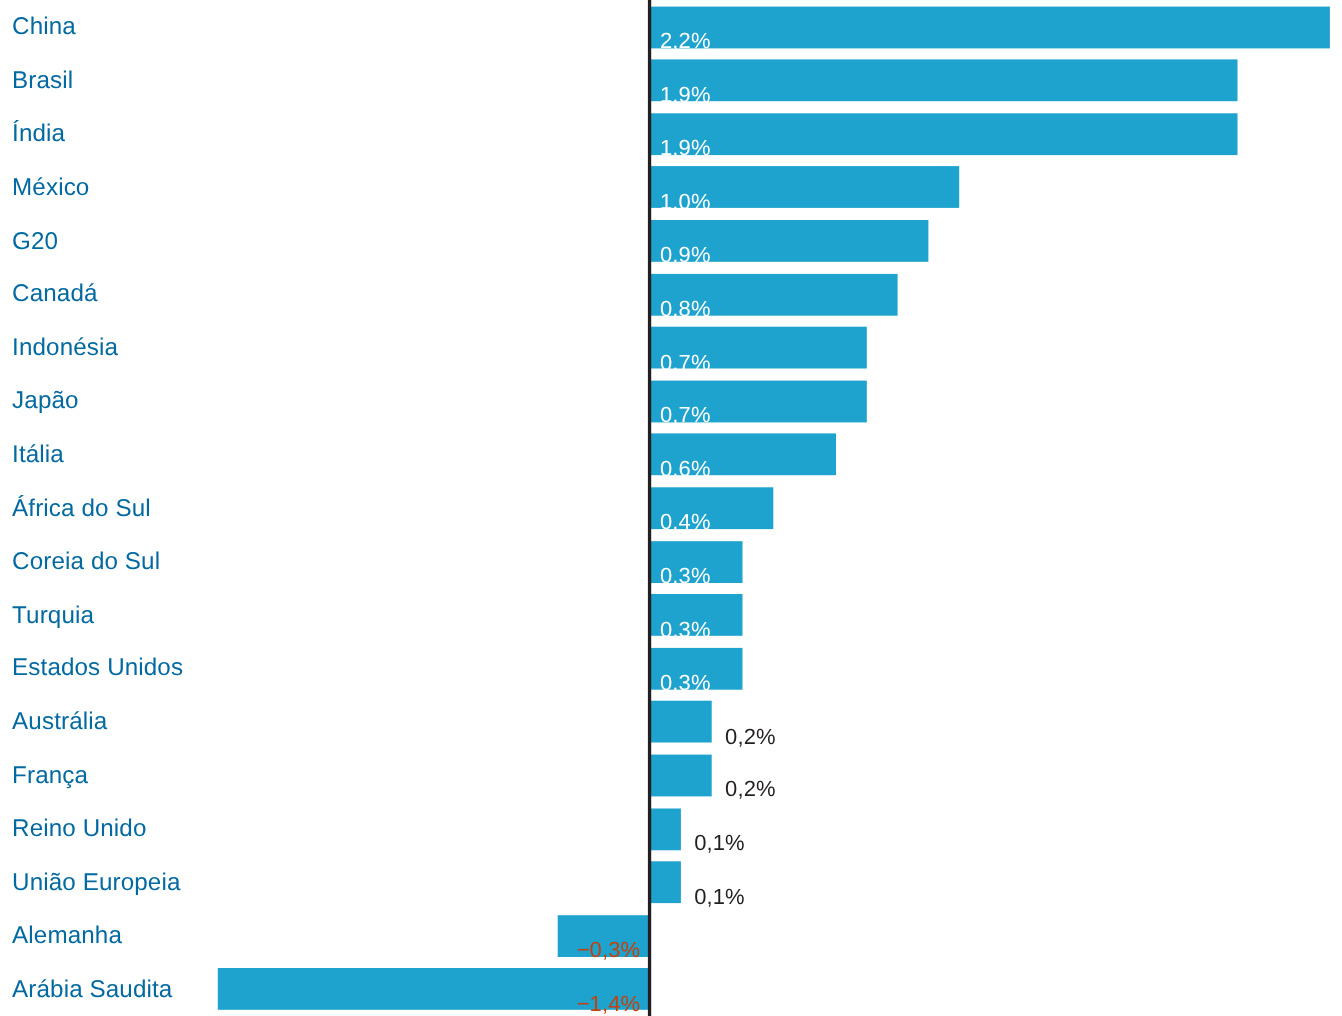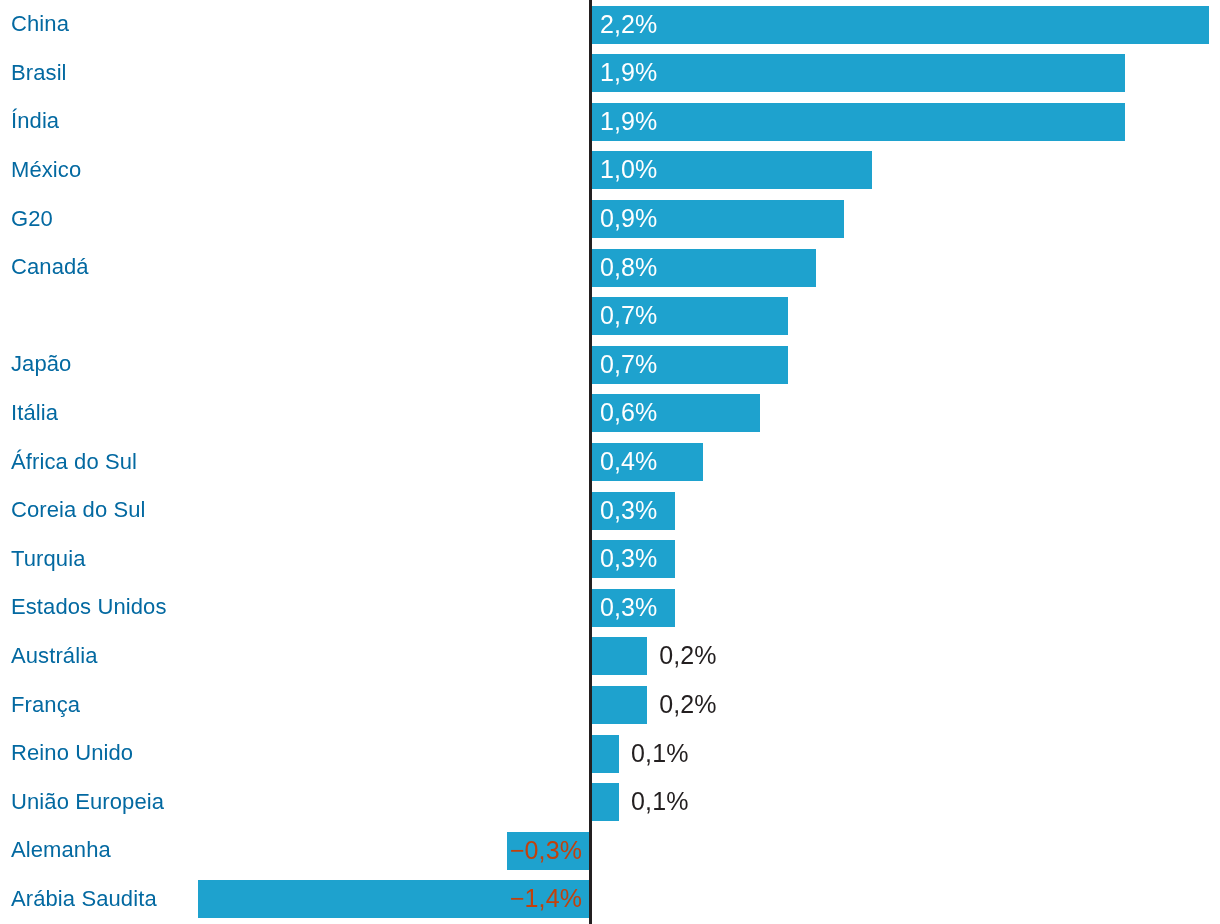--- a/index.html
+++ b/index.html
@@ -55,25 +55,25 @@
 
   .bar {
     position: absolute;
     top: 5.5px;
     height: 38px;
     background: #1ea2ce;
   }
 
   .val-label {
     position: absolute;
-    top: 5px;
+    top: 19px;
     height: 38px;
     display: flex;
     align-items: center;
-    font-size: 25px;
+    font-size: 20px;
     line-height: 1;
     white-space: nowrap;
     letter-spacing: 0.1px;
   }
   .val-inside-pos {
     color: #ffffff;
   }
   .val-inside-neg {
     color: #c2410c;
   }
@@ -111,20 +111,21 @@
         <div class="cat-label">G20</div>
         <div class="bar" style="background: rgb(30, 162, 206); left: 591px; width: 252.9px;"></div>
         <div class="val-label val-inside-pos" style="left: 600px;">0,9%</div>
       </div>
       <div class="row" style="top: 243px;">
         <div class="cat-label">Canadá</div>
         <div class="bar" style="background: rgb(30, 162, 206); left: 591px; width: 224.8px;"></div>
         <div class="val-label val-inside-pos" style="left: 600px;">0,8%</div>
       </div>
       <div class="row" style="top: 291.6px;">
+        <div class="cat-label">Indonésia</div>
         <div class="bar" style="background: rgb(30, 162, 206); left: 591px; width: 196.7px;"></div>
         <div class="val-label val-inside-pos" style="left: 600px;">0,7%</div>
       </div>
       <div class="row" style="top: 340.2px;">
         <div class="cat-label">Japão</div>
         <div class="bar" style="background: rgb(30, 162, 206); left: 591px; width: 196.7px;"></div>
         <div class="val-label val-inside-pos" style="left: 600px;">0,7%</div>
       </div>
       <div class="row" style="top: 388.8px;">
         <div class="cat-label">Itália</div>

